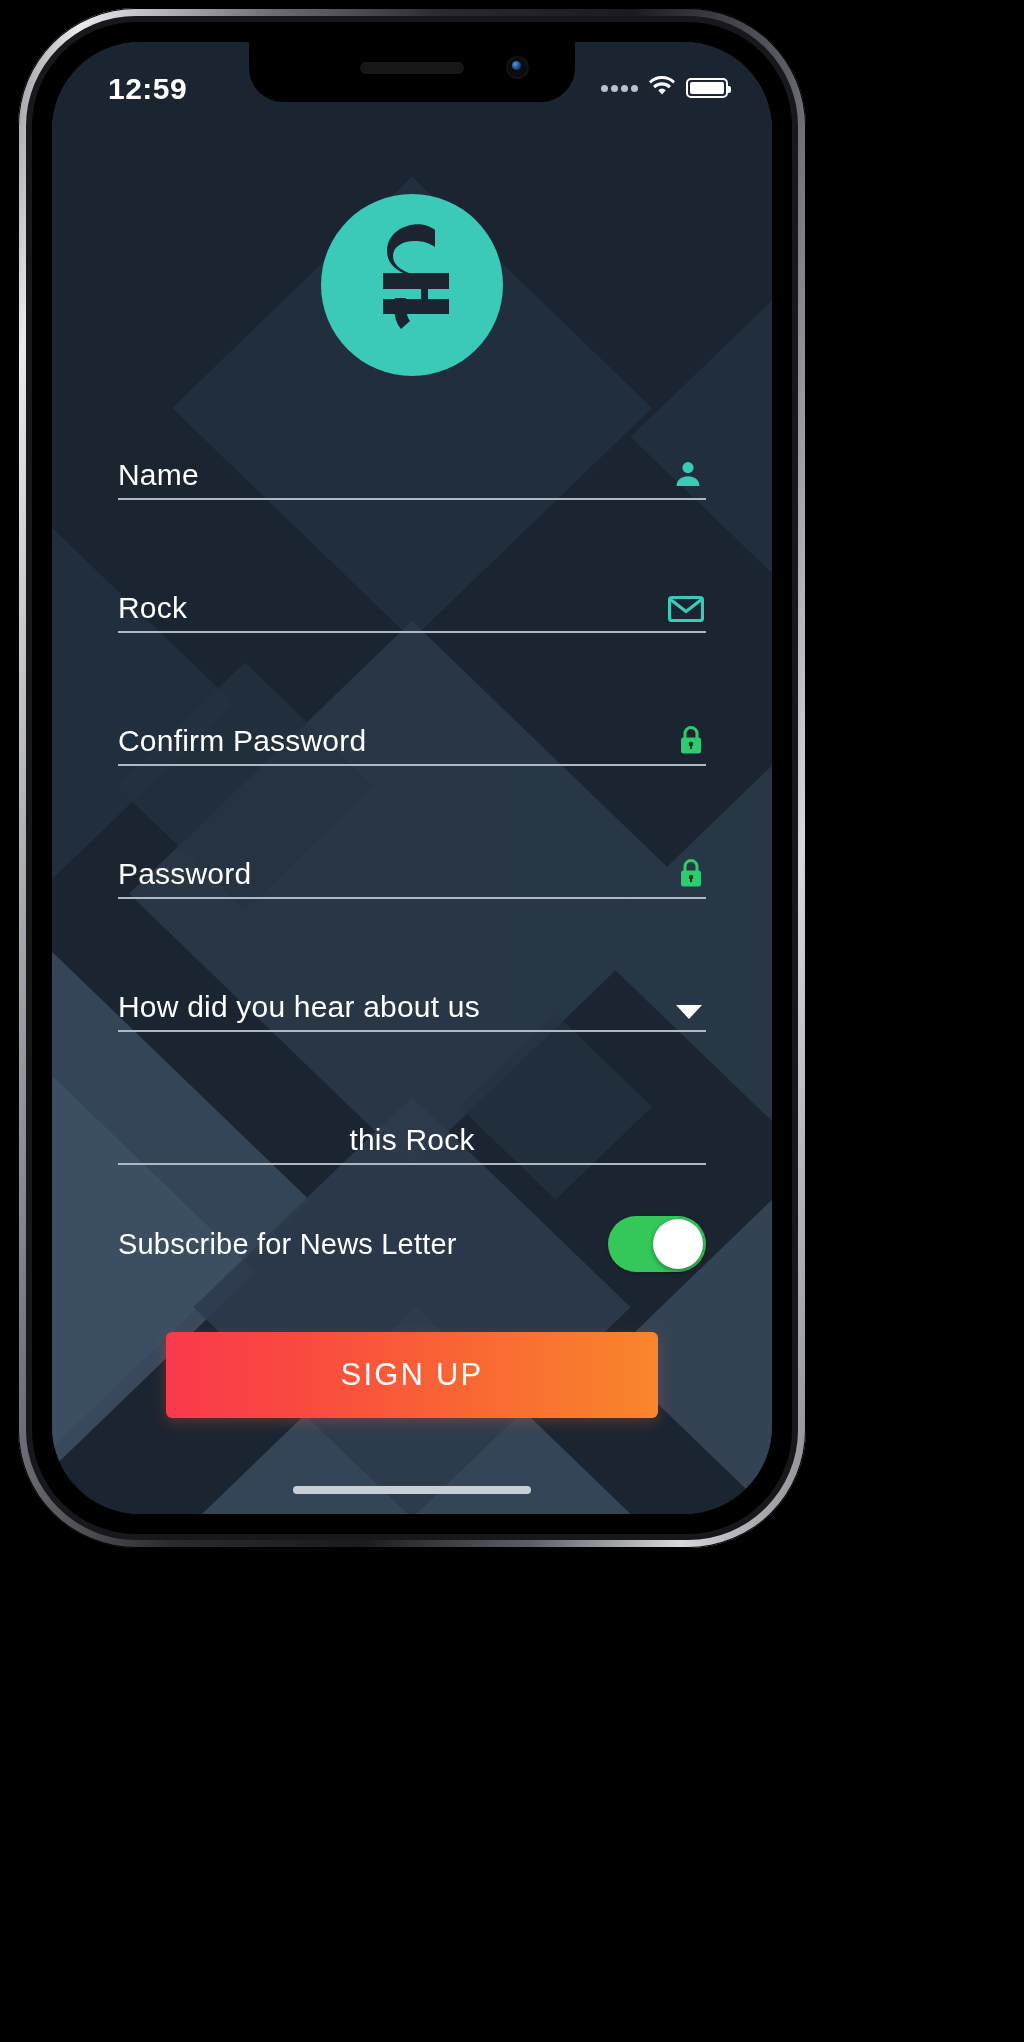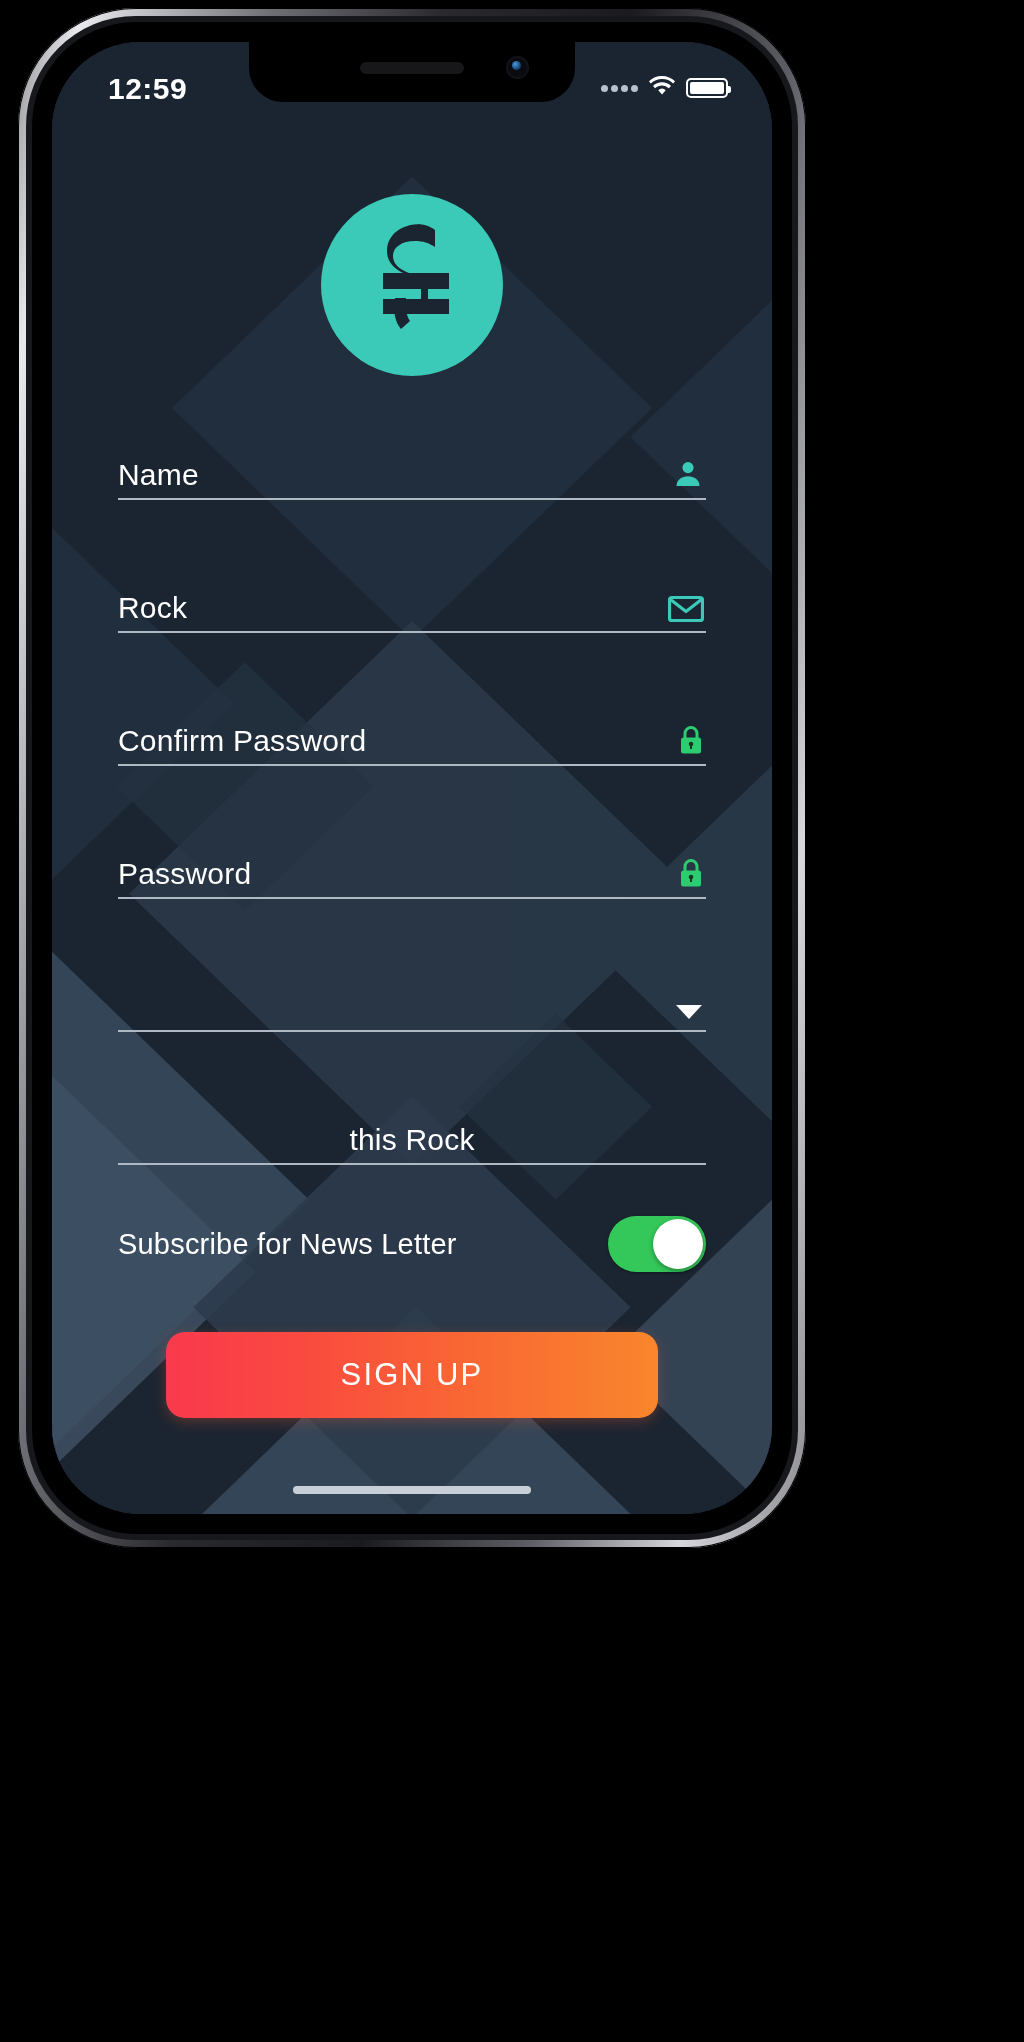--- a/index.html
+++ b/index.html
@@ -258,21 +258,21 @@
     box-shadow: 0 2px 5px rgba(0,0,0,.35);
   }
 
   .signup-btn {
     position: absolute;
     left: 114px;
     right: 114px;
     top: 1290px;
     height: 86px;
     border: 0;
-    border-radius: 19px;
+    border-radius: 6px;
     background: linear-gradient(90deg, #f9394d 0%, #fa4a3f 28%, #f96634 60%, #f9862c 100%);
     color: #ffffff;
     font-family: "Liberation Sans", sans-serif;
     font-size: 31px;
     letter-spacing: 2.2px;
     cursor: pointer;
     box-shadow: 0 4px 14px rgba(249,90,50,.28);
   }
 
   .home-indicator {
@@ -422,20 +422,21 @@
                   <svg width="26" height="32" viewBox="0 0 26 32">
                     <path d="M7 14V9.5a6 6 0 0 1 12 0V14" fill="none" stroke="#2ecc71" stroke-width="3"></path>
                     <rect x="3" y="13.5" width="20" height="16" rx="2.5" fill="#2ecc71"></rect>
                     <circle cx="13" cy="20" r="2.3" fill="#16361f"></circle>
                     <rect x="12" y="20" width="2" height="5" fill="#16361f"></rect>
                   </svg>
                 </span>
               </div>
 
               <div class="field">
+                <span class="field-label">How did you hear about us</span>
                 <span class="field-icon">
                   <svg width="30" height="20" viewBox="0 0 30 20">
                     <polygon points="2,3 28,3 15,17" fill="#ffffff"></polygon>
                   </svg>
                 </span>
               </div>
 
               <div class="field tight">
                 <span class="field-label">this Rock</span>
               </div>

